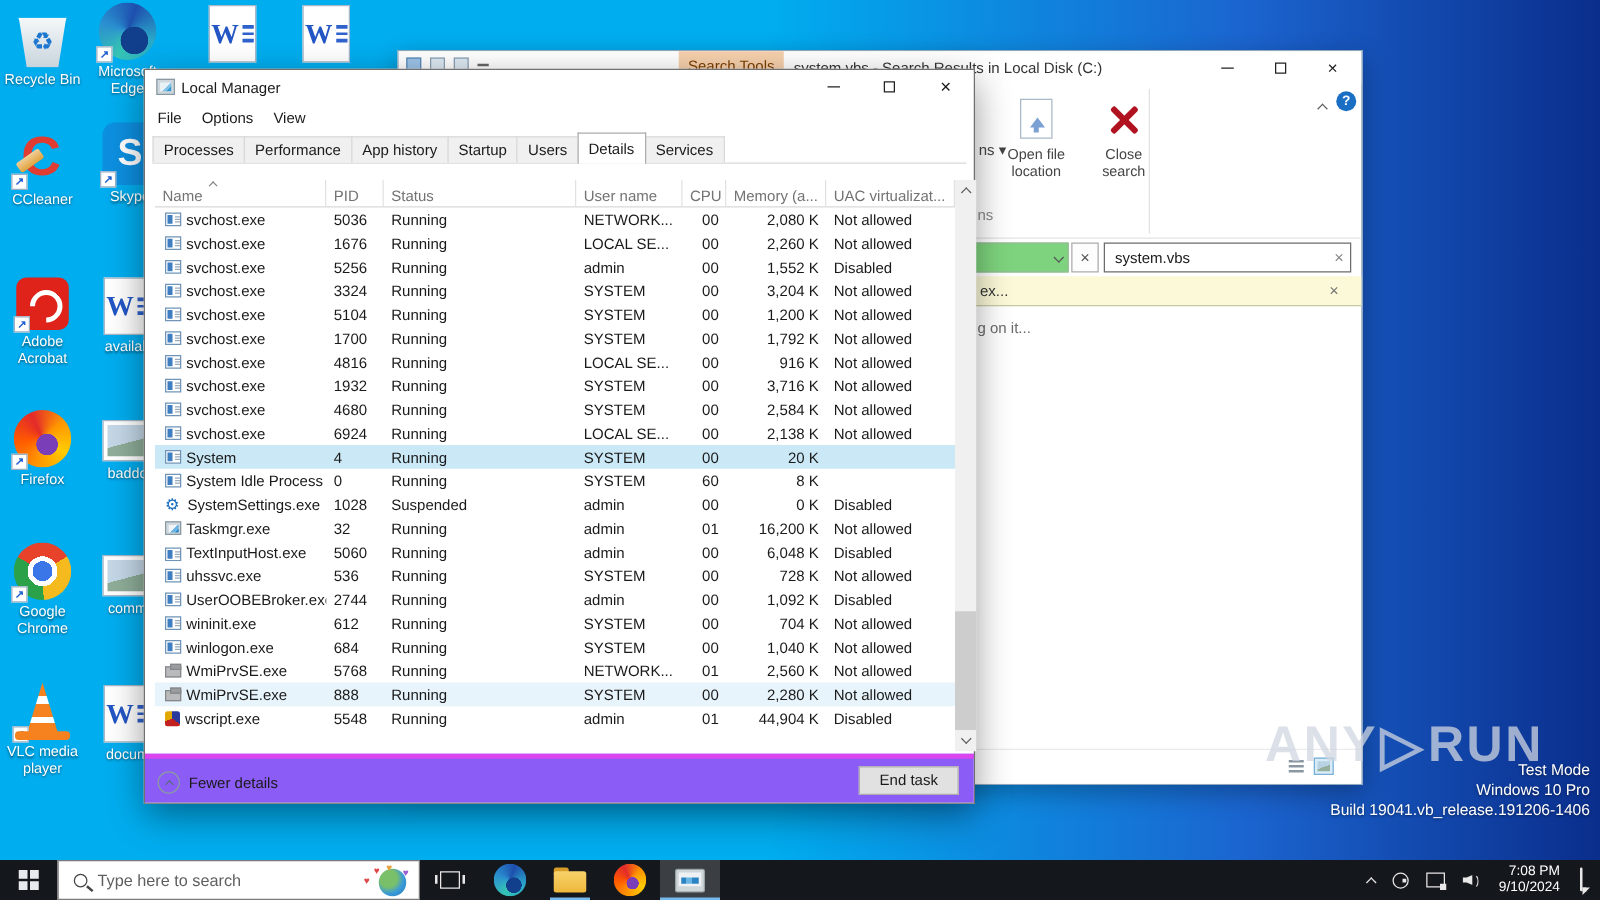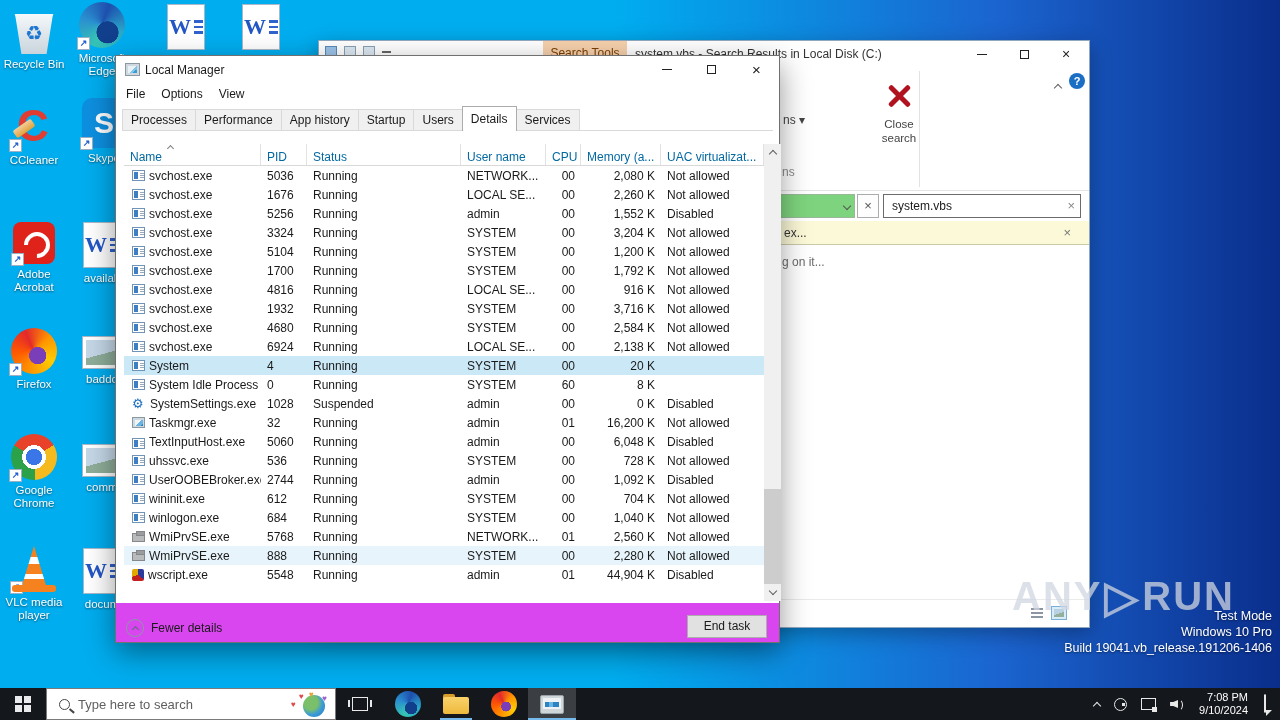--- a/index.html
+++ b/index.html
@@ -84,21 +84,21 @@
   .tm-appicon{width:15px;height:13px;margin:0 5px 0 9px;background:#cfd8de;border:1px solid #8a98a2;position:relative}
   .tm-appicon::after{content:"";position:absolute;left:2px;top:2px;right:2px;bottom:2px;background:linear-gradient(135deg,#e8f2f6 0 55%,#7ec3e8 55% 75%,#3a9ad0 75%)}
   .tm-ctrl{position:absolute;top:0;width:45px;height:27px;display:flex;align-items:center;justify-content:center}
   .tm-menus{position:absolute;left:2px;top:27px;height:22px;display:flex;align-items:center}
   .tm-menus span{padding:0 8px}
   .tm-tabs{position:absolute;left:6px;top:49px;right:6px;height:26px;display:flex;align-items:flex-end;border-bottom:1px solid #d9d9d9}
   .tab{padding:3px 8px 4px;border:1px solid #d9d9d9;border-bottom:none;background:#f0f0f0;margin-right:-1px;height:21px}
   .tab.active{background:#fff;height:25px;padding-top:5px;position:relative;z-index:2;border-color:#acacac;margin-bottom:-1px}
   .tm-table{position:absolute;left:8px;top:88px;width:640px}
   .tm-head{display:flex;height:22px;border-bottom:1px solid #d9d9d9;position:relative}
-  .th{border-right:1px solid #e2e2e2;padding:6px 4px 0 6px;font-size:12px;color:#0369a1;white-space:nowrap;overflow:hidden;position:relative}
+  .th{border-right:1px solid #e2e2e2;padding:6px 4px 0 6px;font-size:12px;color:#737373;white-space:nowrap;overflow:hidden;position:relative}
   .th.r{text-align:right;padding-right:6px}
   .sortchev{position:absolute;left:44px;top:2px;width:5px;height:5px;border-left:1px solid #808080;border-top:1px solid #808080;transform:rotate(45deg)}
   .tm-rows{position:relative}
   .row{display:flex;height:19px;align-items:center}
   .row.selected{background:#cbe8f6}
   .row.hover{background:#e8f4fb}
   .cell{padding:0 4px 0 6px;white-space:nowrap;overflow:hidden}
   .cell.r{text-align:right;padding-right:6px}
   .pic{width:14px;height:12px;margin:0 4px 0 2px;flex:none;position:relative}
   .pi-win{width:13px;height:11px;border:1px solid #6f94b8;background:#fff}
@@ -109,21 +109,21 @@
   .pi-tm::after{content:"";position:absolute;left:2px;top:2px;width:8px;height:6px;background:linear-gradient(135deg,#eef4f8 0 50%,#6ab4e4 50% 80%,#2a84c4 80%)}
   .pi-box{width:13px;height:9px;margin-top:2px;background:#b8babc;border:1px solid #85878a}
   .pi-box::before{content:"";position:absolute;left:3px;top:-3px;width:7px;height:3px;background:#9a9c9e;border:1px solid #85878a}
   .pi-script{width:12px;height:12px;border-radius:2px;background:conic-gradient(#2a3a9c 0 35%,#c22020 35% 70%,#e0a800 70% 100%)}
   .tm-scroll{position:absolute;left:648px;top:88px;width:17px;height:457px;background:#f0f0f0}
   .sbtn{position:absolute;left:0;width:17px;height:17px;display:flex;align-items:center;justify-content:center}
   .thumb{position:absolute;left:0;top:345px;width:17px;height:95px;background:#cdcdcd}
   .chev{display:inline-block;width:6px;height:6px;border-right:1.5px solid #606060;border-bottom:1.5px solid #606060}
   .chev.up{transform:rotate(-135deg);margin-top:3px}
   .chev.down{transform:rotate(45deg);margin-bottom:3px}
-  .tm-foot{position:absolute;left:0;bottom:0;right:0;height:39px;background:#d946ef;border-top:6px solid #d946ef}
+  .tm-foot{position:absolute;left:0;bottom:0;right:0;height:39px;background:#8b5cf6;border-top:4px solid #d946ef}
   .fewer{position:absolute;left:10px;top:10px;display:flex;align-items:center;gap:7px}
   .fewer .circ{width:18px;height:18px;border-radius:50%;border:1px solid #8a98a4;display:flex;align-items:center;justify-content:center}
   .fewer .circ .chev{border-color:#5a6b7a;width:5px;height:5px}
   .endtask{position:absolute;right:12px;top:6px;width:80px;height:23px;background:#e1e1e1;border:1px solid #adadad;font-size:12px;text-align:center;line-height:21px}
 
   
   .wm{position:absolute;right:0;bottom:32px;width:420px;height:110px;pointer-events:none;z-index:30}
   .wm-brand{position:absolute;right:45px;top:-4px;display:flex;align-items:center;color:rgba(208,214,224,.75);font-weight:bold;letter-spacing:2px}
   .wm-brand .t{font-size:40px}
   .wm-brand .tri{font-size:44px;margin:0 2px;line-height:40px}
@@ -296,20 +296,25 @@
         <div class="c cmax">
             <i></i>
           </div>
         <div class="c">×</div>
       </div>
     </div>
     <div class="ex-help">?</div>
     <div class="ex-collapse"><span class="chev up"></span></div>
     <div class="rb-frag1">ns ▾</div>
     <div class="rb-frag2">ns</div>
+    <div class="rb-btn" style="left:478px">
+      <div class="bicon ofl-icon"></div>
+      <div>Open file</div>
+      <div>location</div>
+    </div>
     <div class="rb-btn" style="left:548px">
       <div class="cs-icon"></div>
       <div>Close</div>
       <div>search</div>
     </div>
     <div class="rb-divider"></div>
     <div class="ex-ribbon-bottom"></div>
     <div class="ex-addr-green">
         <span class="chev down" style="border-color:#555"></span>
       </div>

